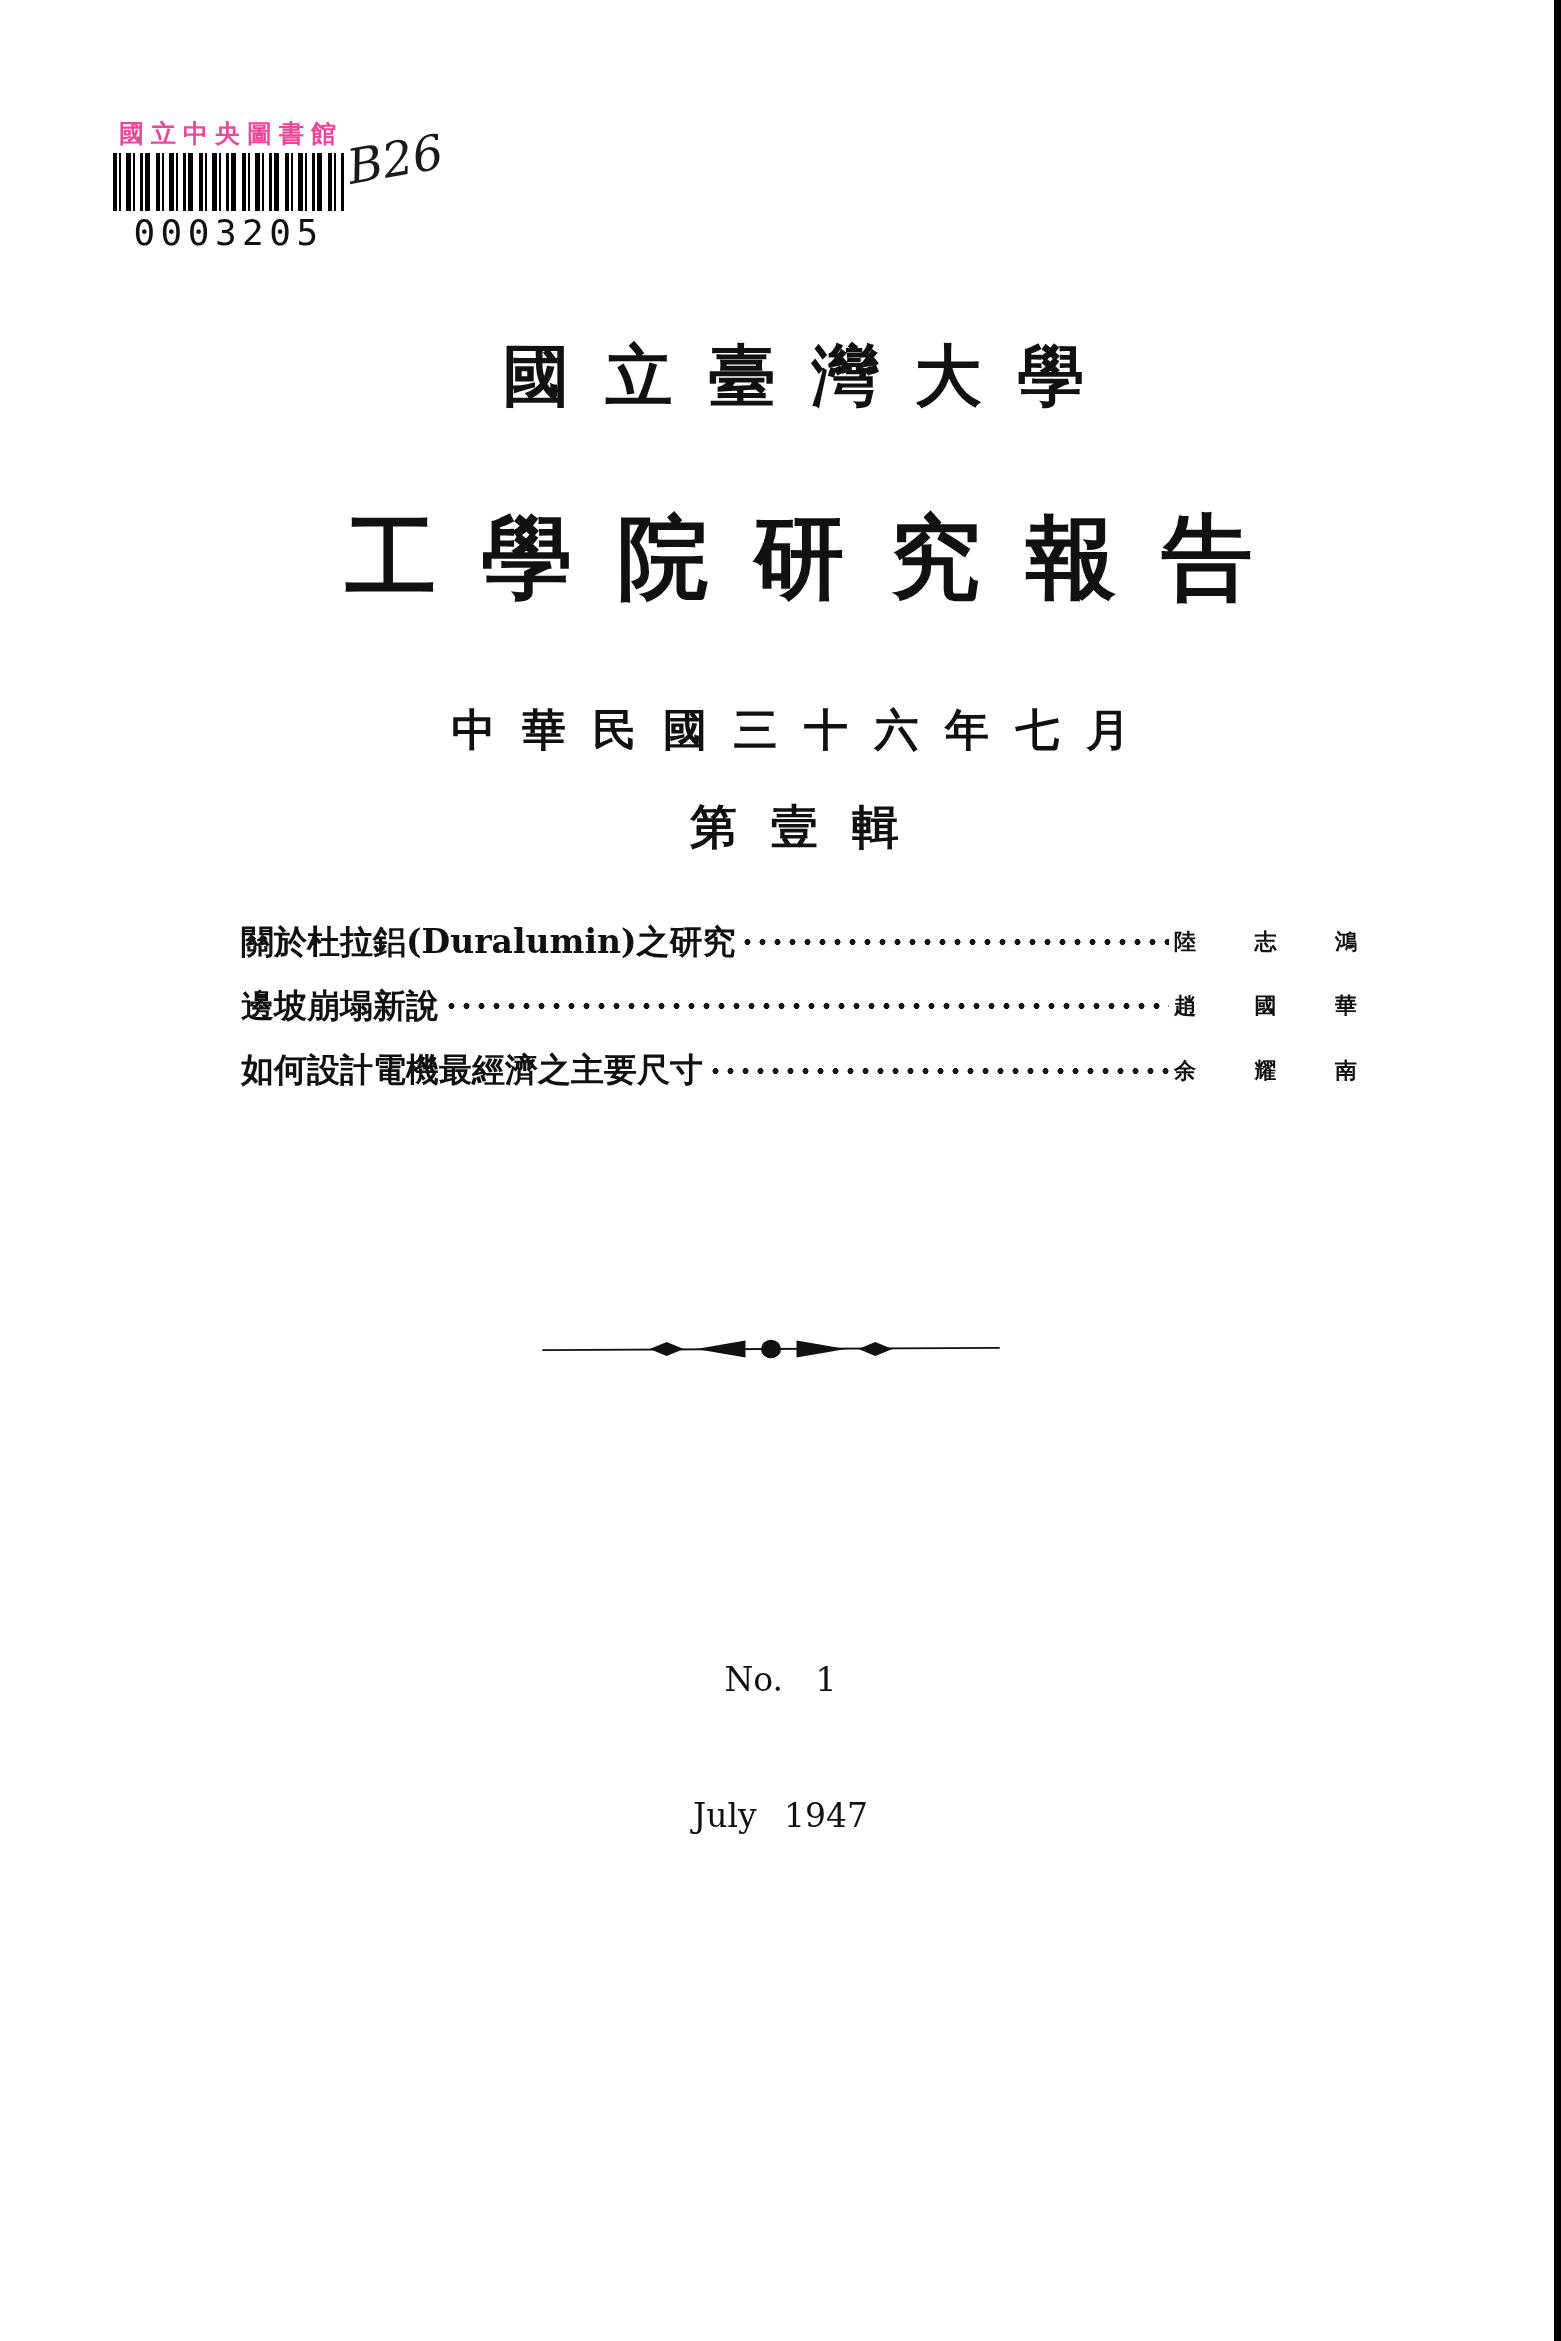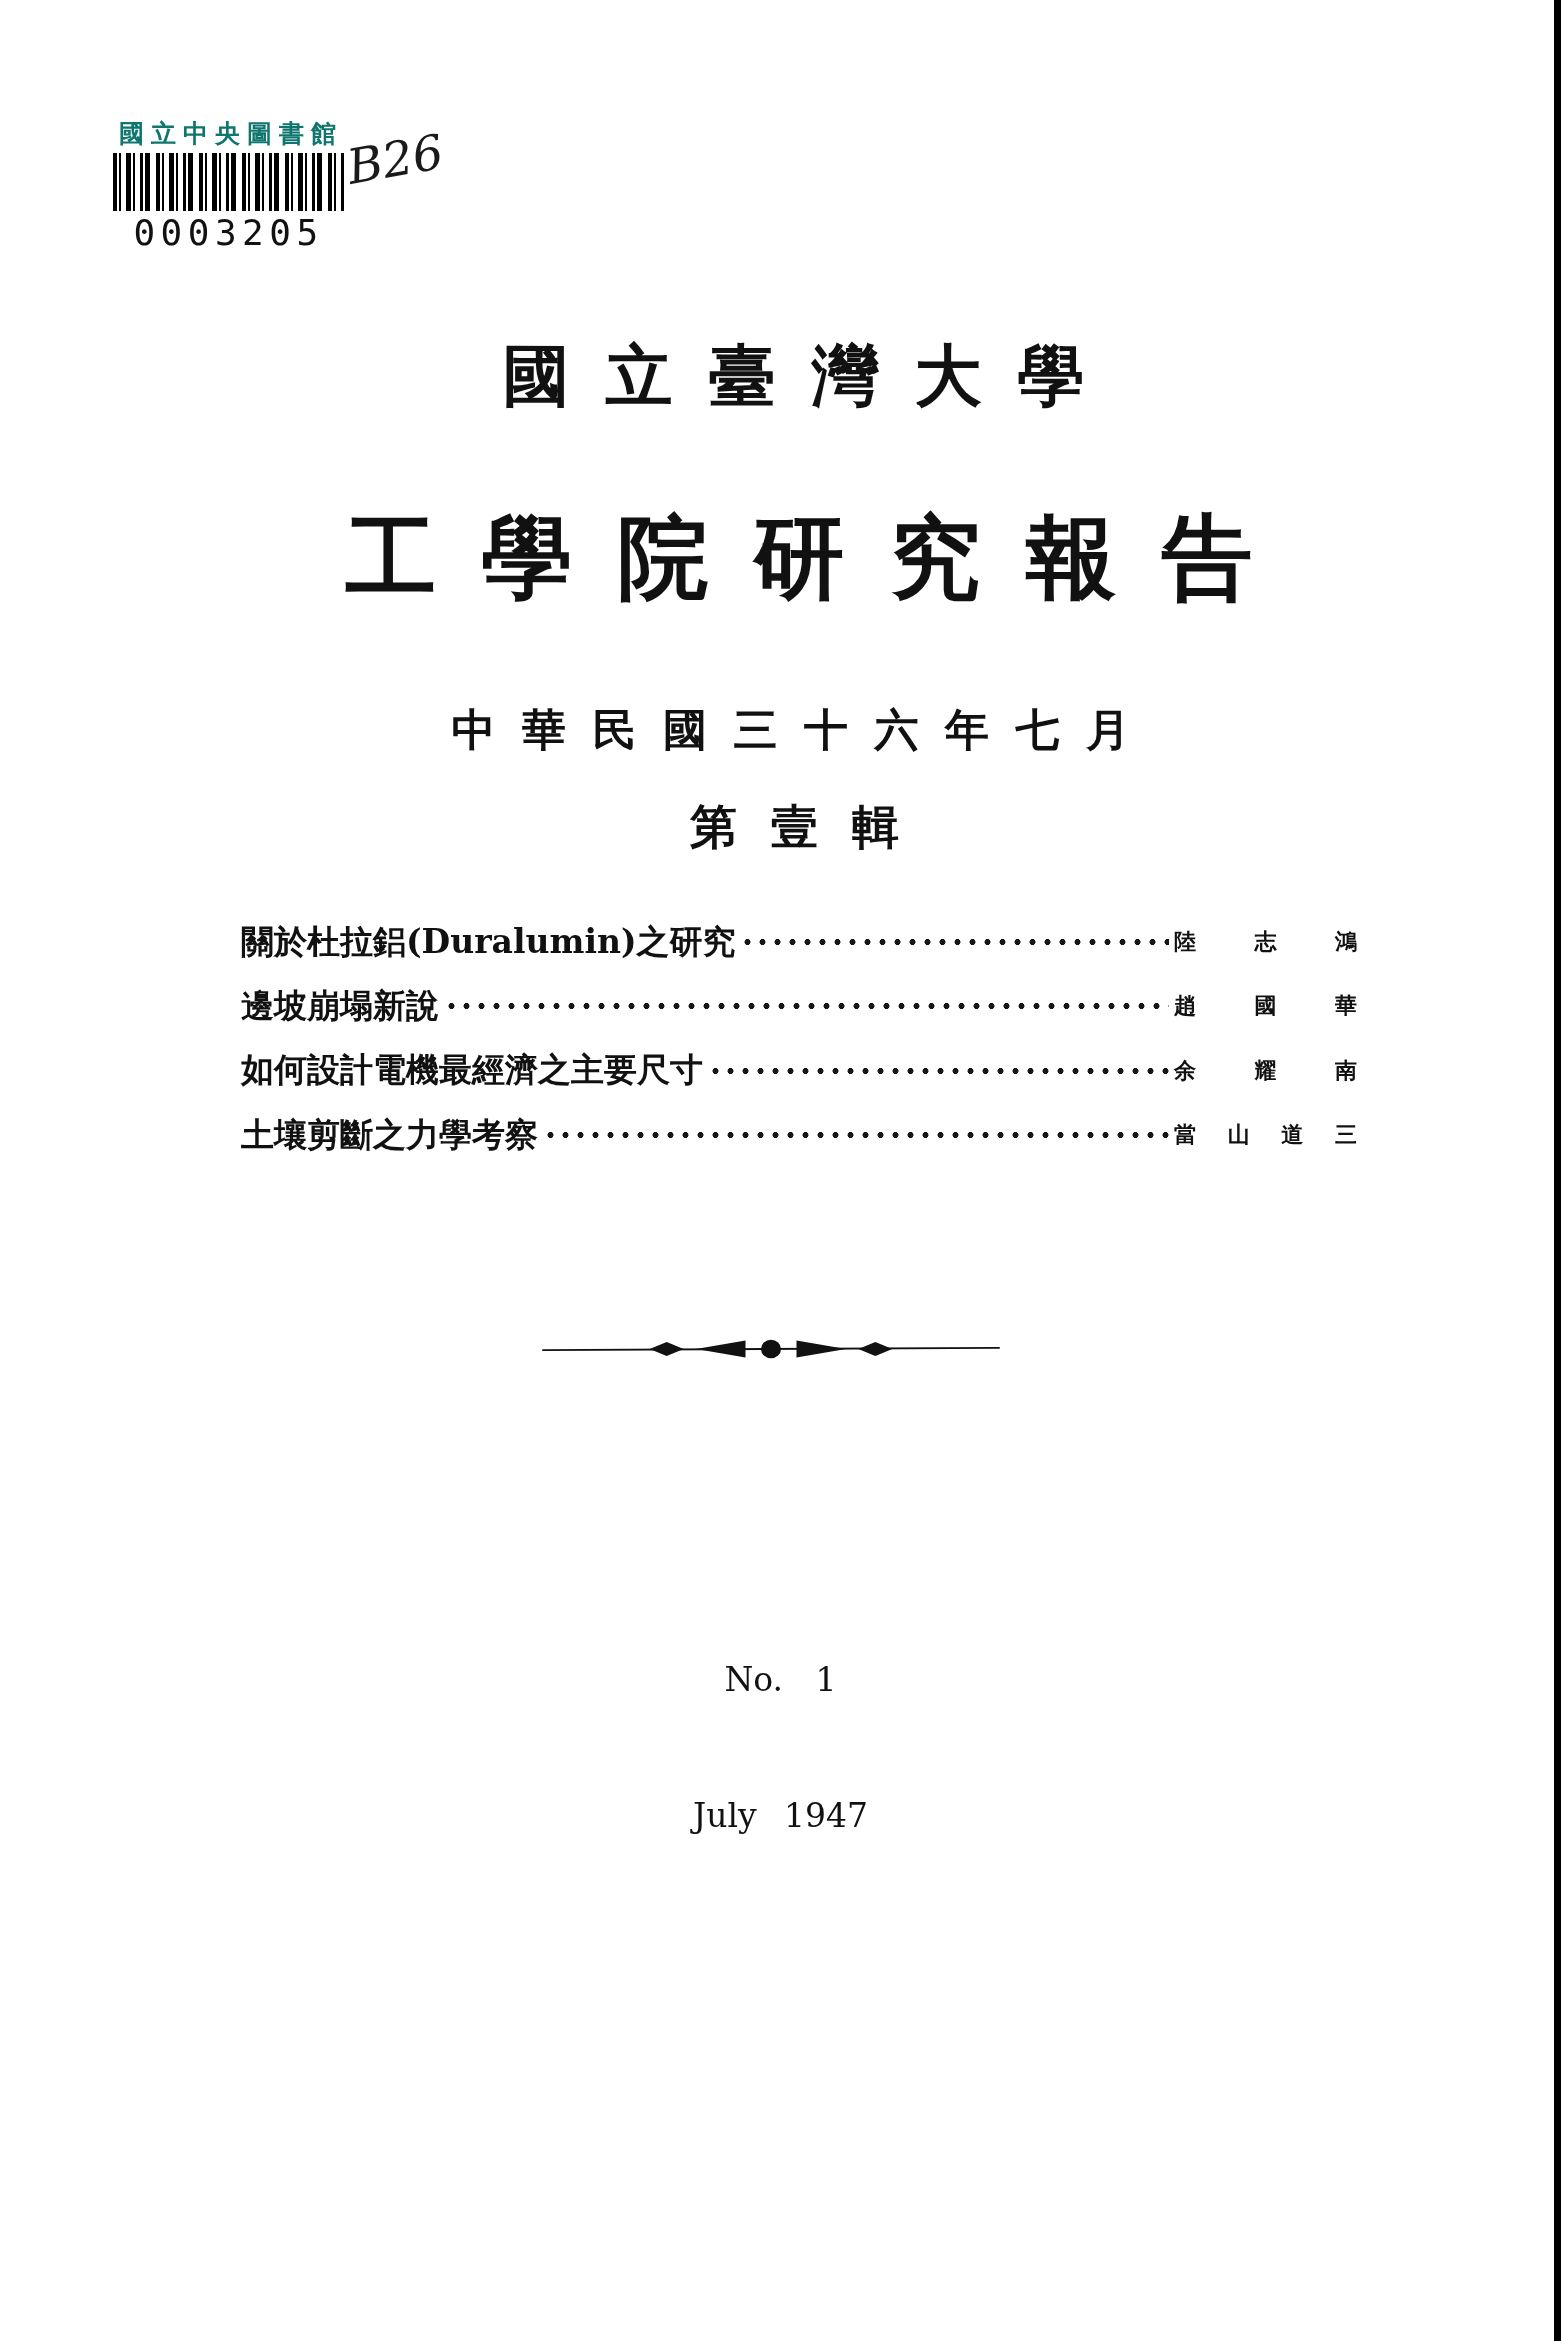--- a/index.html
+++ b/index.html
@@ -17,21 +17,21 @@
   
   #edge-strip {
     left: 1554px; top: 0; width: 7.8px; height: 2342px;
     background: #000000;
   }
 
   
   #stamp-label {
     left: 119px; top: 117px;
     font-size: 25px; letter-spacing: 7px; font-weight: 600;
-    color: #0f766e;
+    color: #ec4899;
   }
   #barcode {
     left: 113px; top: 153px; width: 231px; height: 58px;
     background: repeating-linear-gradient(90deg,
       #000 0 3.9px,  #fff 3.9px 6.2px,
       #000 6.2px 7.8px, #fff 7.8px 12.5px,
       #000 12.5px 18px, #fff 18px 20px,
       #000 20px 22px, #fff 22px 27px,
       #000 27px 30px, #fff 30px 32px,
       #000 32px 37px, #fff 37px 43px);
@@ -131,25 +131,20 @@
     <div class="toc-row">
       <span class="toc-title">邊坡崩塌新說</span>
       <span class="toc-leader"></span>
       <span class="toc-author">趙國華</span>
     </div>
     <div class="toc-row">
       <span class="toc-title">如何設計電機最經濟之主要尺寸</span>
       <span class="toc-leader"></span>
       <span class="toc-author">余耀南</span>
     </div>
-    <div class="toc-row">
-      <span class="toc-title">土壤剪斷之力學考察</span>
-      <span class="toc-leader"></span>
-      <span class="toc-author">當山道三</span>
-    </div>
   </div>
 
   <svg id="divider" class="abs" viewBox="0 0 600 44">
     <line x1="4" y1="23.5" x2="596" y2="20.5" stroke="#111" stroke-width="2.4"></line>
     <polygon points="143,22 165,13 187,22 165,31" fill="#111"></polygon>
     <polygon points="203,22 267,11 267,33" fill="#111"></polygon>
     <ellipse cx="300" cy="22" rx="13" ry="12" fill="#111"></ellipse>
     <polygon points="397,22 333,11 333,33" fill="#111"></polygon>
     <polygon points="413,22 435,13 457,22 435,31" fill="#111"></polygon>
   </svg>

